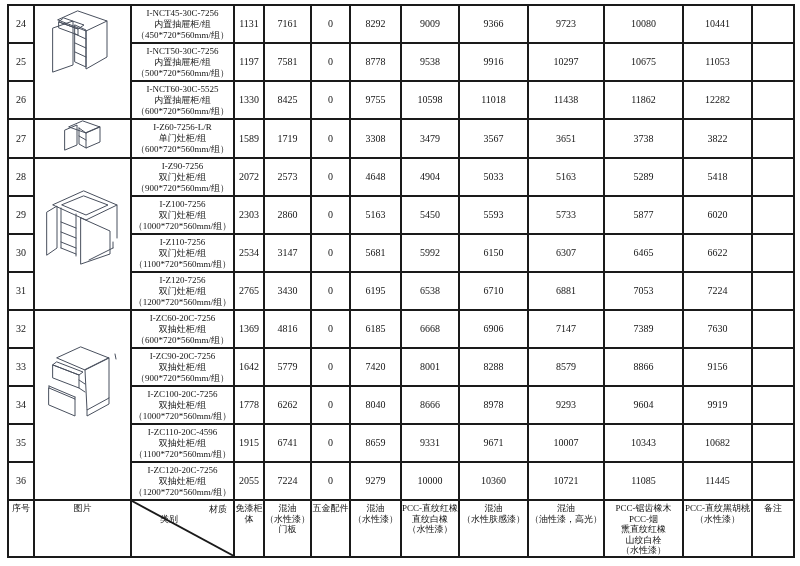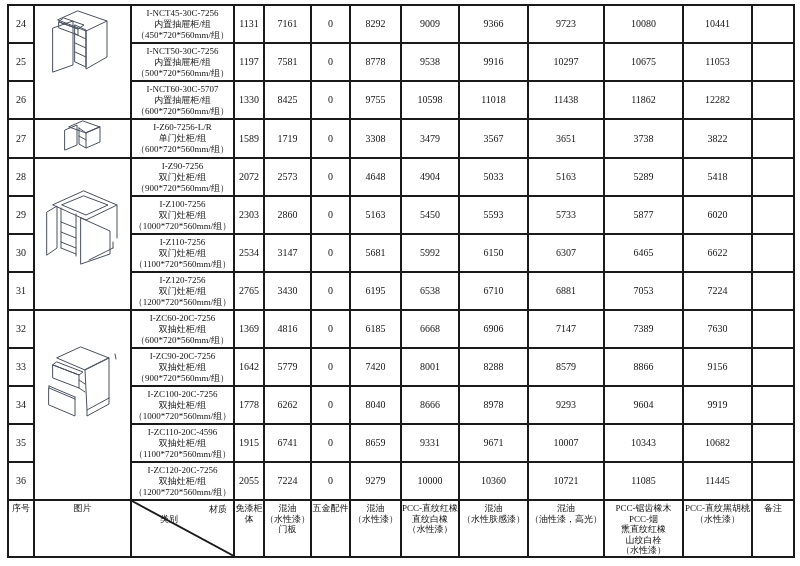--- a/index.html
+++ b/index.html
@@ -98,21 +98,21 @@
           <td class="num">9538</td>
           <td class="num">9916</td>
           <td class="num">10297</td>
           <td class="num">10675</td>
           <td class="num">11053</td>
           <td class="note"></td>
         </tr>
         <tr class="datarow">
           <td class="num">26</td>
           <td class="mat">
-            <div class="model">I-NCT60-30C-5707</div>
+            <div class="model">I-NCT60-30C-5525</div>
             <div class="type">内置抽屉柜/组</div>
             <div class="dims">（600*720*560mm/组）</div>
           </td>
           <td class="num">1330</td>
           <td class="num">8425</td>
           <td class="num">0</td>
           <td class="num">9755</td>
           <td class="num">10598</td>
           <td class="num">11018</td>
           <td class="num">11438</td>

